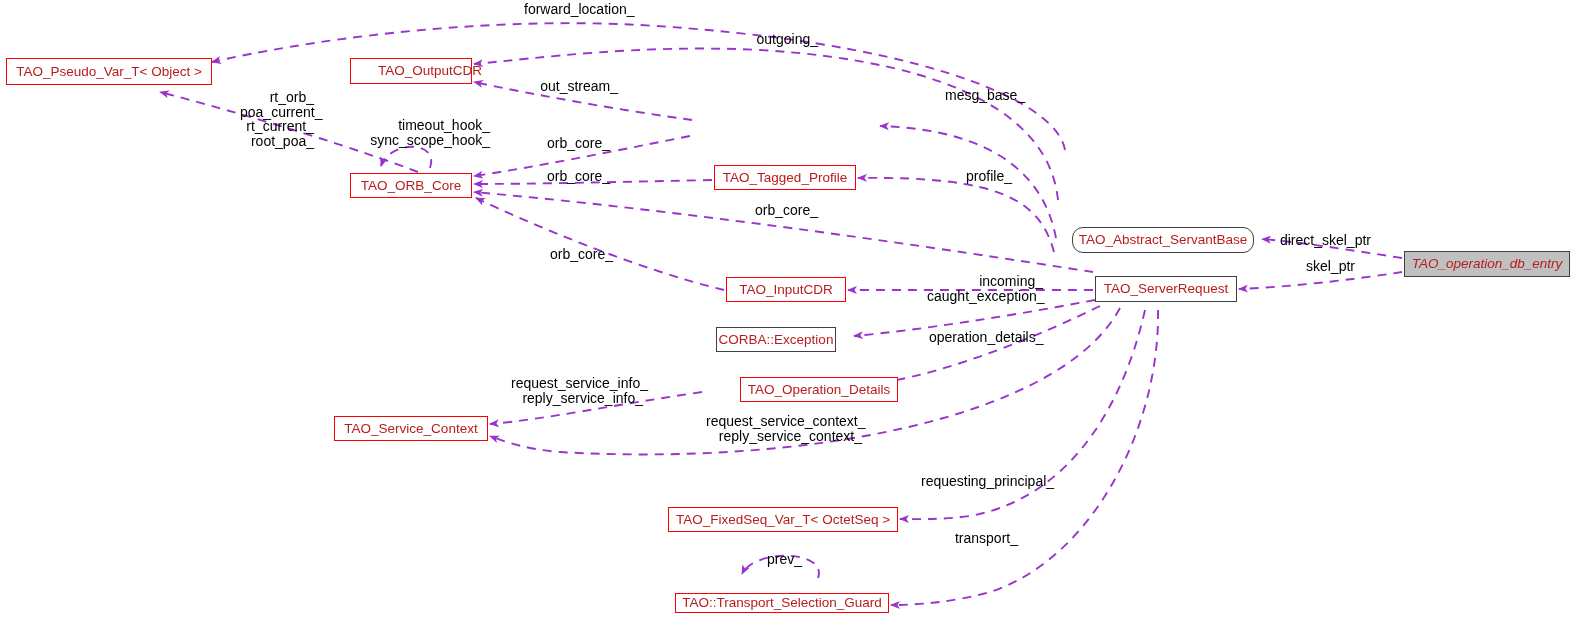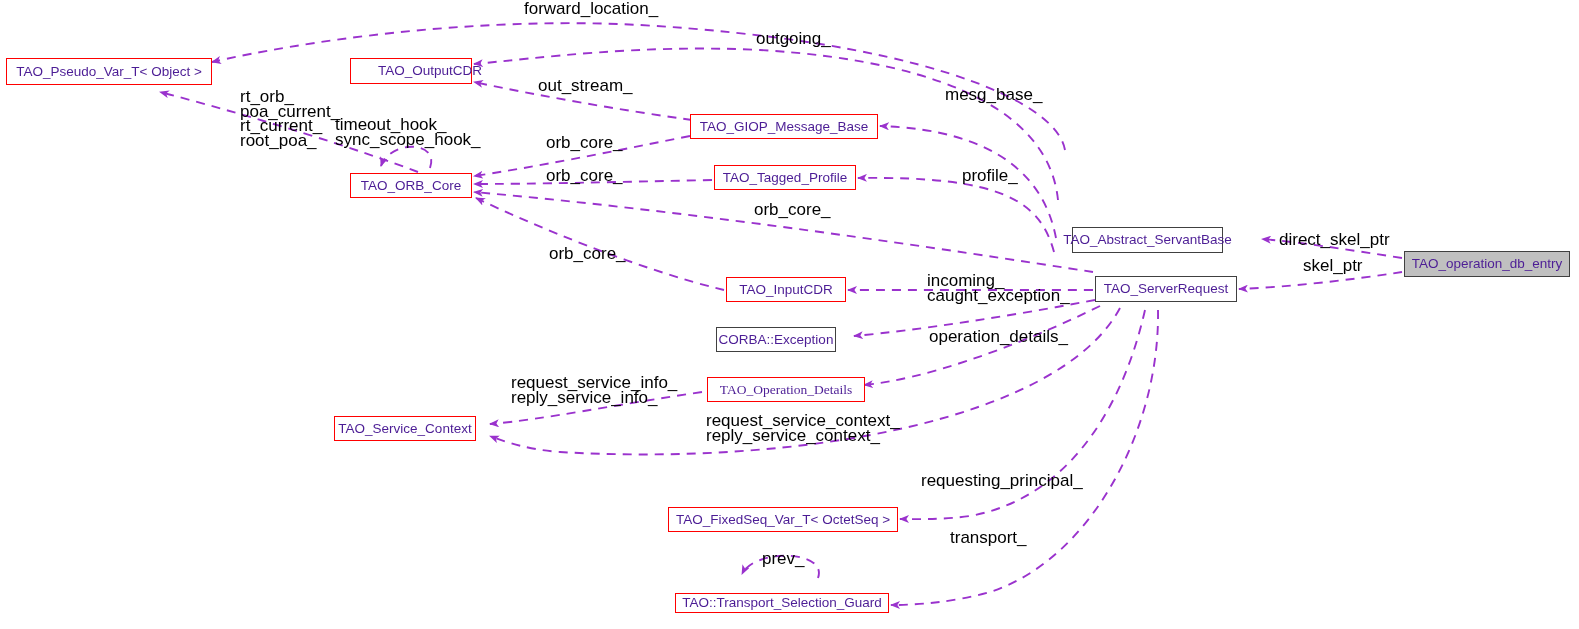--- a/index.html
+++ b/index.html
@@ -1,26 +1,26 @@
 <!DOCTYPE html>
 <html><head>
 <meta charset="utf-8">
 <style>
   html,body{margin:0;padding:0;background:#ffffff;}
   body{font-family:"Liberation Sans","DejaVu Sans",sans-serif;}
   #diagram{position:relative;width:1579px;height:629px;background:#ffffff;overflow:hidden;}
   svg#edges{position:absolute;left:0;top:0;width:1579px;height:629px;}
   .node{position:absolute;box-sizing:border-box;display:flex;align-items:center;
-        justify-content:center;white-space:nowrap;font-size:13.5px;color:#4c1d95;
+        justify-content:center;white-space:nowrap;font-size:13.5px;color:#b91c1c;
         background:#ffffff;line-height:1;text-align:right;}
   .node.red{border:1.6px solid #ff0000;}
   .node.dark{border:1.6px solid #404040;}
   .node.gray{border:1.6px solid #404040;background:#c0c0c0;}
-  .edge-label{position:absolute;font-size:17px;color:#000000;white-space:pre;
-              line-height:14.5px;text-align:left;}
+  .edge-label{position:absolute;font-size:14px;color:#000000;white-space:pre;
+              line-height:14.5px;text-align:right;}
 </style>
 </head>
 <body>
 
 <div id="diagram">
 
   <svg id="edges" viewBox="0 0 1579 629" xmlns="http://www.w3.org/2000/svg">
     <defs>
       <marker id="ah" markerWidth="10" markerHeight="8" refX="9" refY="4" orient="auto" markerUnits="userSpaceOnUse">
         <path d="M0,0 L10,4 L0,8 L2.6,4 Z" fill="#9a32cd"></path>
@@ -68,41 +68,40 @@
 
       <path d="M1402,258 C1350,250 1300,242 1262,239"></path>
 
       <path d="M1402,272 C1350,280 1290,287 1239,289"></path>
     </g>
   </svg>
 
   <div class="node red" style="left:6px;top:58px;width:206px;height:27px;">TAO_Pseudo_Var_T&lt; Object &gt;</div>
   <div class="node red" style="left:350px;top:58px;width:122px;height:26px;padding-left:38px;">TAO_OutputCDR</div>
   <div class="node red" style="left:350px;top:173px;width:122px;height:25px;">TAO_ORB_Core</div>
-  <div class="node red" style="left:690px;top:114px;width:188px;height:25px;">TAO_GIOP_Message_Base</div>
   <div class="node red" style="left:714px;top:165px;width:142px;height:25px;">TAO_Tagged_Profile</div>
   <div class="node red" style="left:726px;top:277px;width:120px;height:25px;">TAO_InputCDR</div>
   <div class="node dark" style="left:716px;top:327px;width:120px;height:25px;">CORBA::Exception</div>
-  <div class="node red" style="left:707px;top:377px;width:158px;height:25px;font-family:Liberation Serif, serif;">TAO_Operation_Details</div>
-  <div class="node red" style="left:334px;top:416px;width:142px;height:25px;">TAO_Service_Context</div>
+  <div class="node red" style="left:740px;top:377px;width:158px;height:25px;">TAO_Operation_Details</div>
+  <div class="node red" style="left:334px;top:416px;width:154px;height:25px;">TAO_Service_Context</div>
   <div class="node red" style="left:668px;top:507px;width:230px;height:25px;">TAO_FixedSeq_Var_T&lt; OctetSeq &gt;</div>
   <div class="node red" style="left:675px;top:593px;width:214px;height:20px;">TAO::Transport_Selection_Guard</div>
-  <div class="node dark" style="left:1072px;top:227px;width:151px;height:26px;">TAO_Abstract_ServantBase</div>
+  <div class="node dark" style="left:1072px;top:227px;width:182px;height:26px;border-radius:11px;">TAO_Abstract_ServantBase</div>
   <div class="node dark" style="left:1095px;top:276px;width:142px;height:26px;">TAO_ServerRequest</div>
-  <div class="node gray" style="left:1404px;top:251px;width:166px;height:26px;">TAO_operation_db_entry</div>
+  <div class="node gray" style="left:1404px;top:251px;width:166px;height:26px;font-style:italic;">TAO_operation_db_entry</div>
 
   <div class="edge-label" style="left:524px;top:2px;width:108px;">forward_location_</div>
   <div class="edge-label" style="left:756px;top:32px;width:62px;">outgoing_</div>
   <div class="edge-label" style="left:240px;top:90px;width:74px;">rt_orb_
 poa_current_
 rt_current_
 root_poa_</div>
   <div class="edge-label" style="left:538px;top:79px;width:80px;">out_stream_</div>
   <div class="edge-label" style="left:945px;top:88px;width:80px;">mesg_base_</div>
-  <div class="edge-label" style="left:335px;top:118px;width:122px;">timeout_hook_
+  <div class="edge-label" style="left:368px;top:118px;width:122px;">timeout_hook_
 sync_scope_hook_</div>
   <div class="edge-label" style="left:546px;top:136px;width:64px;">orb_core_</div>
   <div class="edge-label" style="left:546px;top:169px;width:64px;">orb_core_</div>
   <div class="edge-label" style="left:962px;top:169px;width:50px;">profile_</div>
   <div class="edge-label" style="left:754px;top:203px;width:64px;">orb_core_</div>
   <div class="edge-label" style="left:549px;top:247px;width:64px;">orb_core_</div>
   <div class="edge-label" style="left:927px;top:274px;width:116px;">incoming_
 caught_exception_</div>
   <div class="edge-label" style="left:929px;top:330px;width:110px;">operation_details_</div>
   <div class="edge-label" style="left:511px;top:376px;width:132px;">request_service_info_

